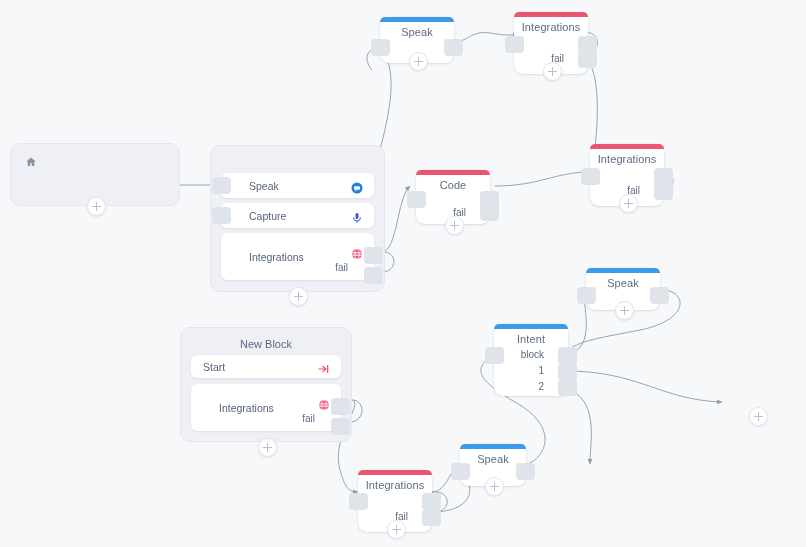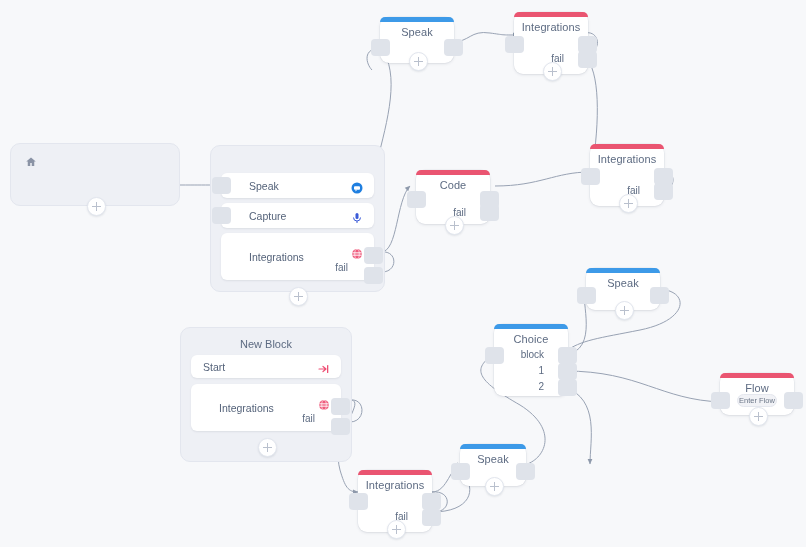--- a/index.html
+++ b/index.html
@@ -199,21 +199,21 @@
             </g>
           </svg>
       </span>
       <span class="port out" style="top:14px;"></span>
       <span class="sfail">fail</span>
       <span class="port out" style="top:34px;"></span>
     </div>
   </div>
   <div class="plus" style="left:289px;top:287px;"></div>
 
-  <div class="group" id="g-newblock" style="left:180px;top:327px;width:172px;height:135px;">
+  <div class="group" id="g-newblock" style="left:180px;top:327px;width:172px;height:115px;">
     <div class="gtitle">New Block</div>
     <div class="step" style="top:27px;height:23px;">
       <span class="slabel noicon">Start</span>
       <span class="sicon">
         <svg viewBox="0 0 24 24" width="12" height="12">
             <path d="M2 12h12M10 7l6 5-6 5" stroke="#ef4f74" stroke-width="2.4" fill="none" stroke-linecap="round" stroke-linejoin="round"></path>
             <rect x="18" y="4" width="2.6" height="16" rx="1.2" fill="#ef4f74"></rect>
           </svg>
       </span>
     </div>
@@ -276,37 +276,30 @@
   <div class="node" style="left:586px;top:268px;width:74px;height:42px;">
     <div class="bar blue"></div>
     <div class="title">Speak</div>
     <span class="port inp" style="top:19px;"></span>
     <span class="port out" style="top:19px;"></span>
   </div>
   <div class="plus" style="left:615px;top:301px;"></div>
 
   <div class="node" style="left:494px;top:324px;width:74px;height:72px;">
     <div class="bar blue"></div>
-    <div class="title">Choice</div>
+    <div class="title">Intent</div>
     <span class="port inp" style="top:23px;"></span>
     <span class="portlabel" style="top:25px;">block</span>
     <span class="port out" style="top:23px;"></span>
     <span class="portlabel" style="top:41px;">1</span>
     <span class="port out" style="top:39px;"></span>
     <span class="portlabel" style="top:57px;">2</span>
     <span class="port out" style="top:55px;"></span>
   </div>
 
-  <div class="node" style="left:720px;top:373px;width:74px;height:42px;">
-    <div class="bar red"></div>
-    <div class="title">Flow</div>
-    <span class="port inp" style="top:19px;"></span>
-    <div class="pill" style="left:17px;top:21px;width:40px;height:13px;">Enter Flow</div>
-    <span class="port out" style="top:19px;"></span>
-  </div>
   <div class="plus" style="left:749px;top:407px;"></div>
 
 
   <div class="node" style="left:460px;top:444px;width:66px;height:42px;">
     <div class="bar blue"></div>
     <div class="title">Speak</div>
     <span class="port inp" style="top:19px;"></span>
     <span class="port out" style="top:19px;"></span>
   </div>
   <div class="plus" style="left:485px;top:477px;"></div>

